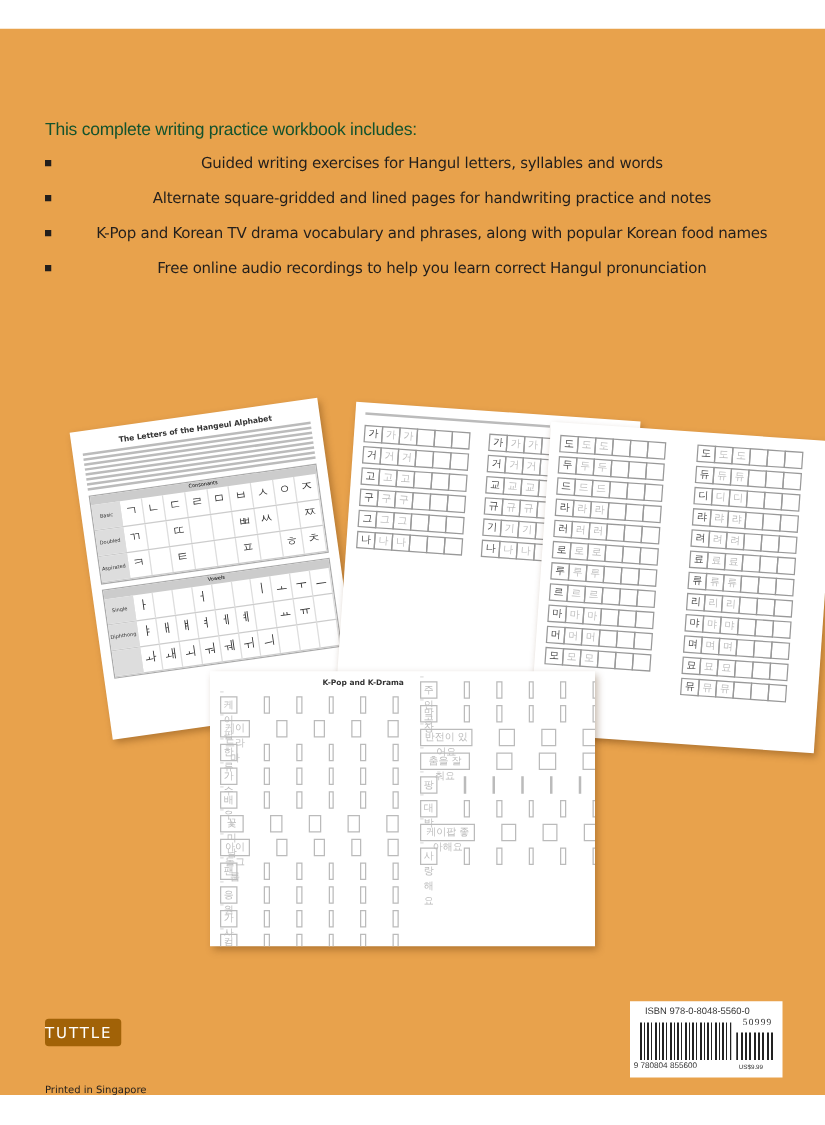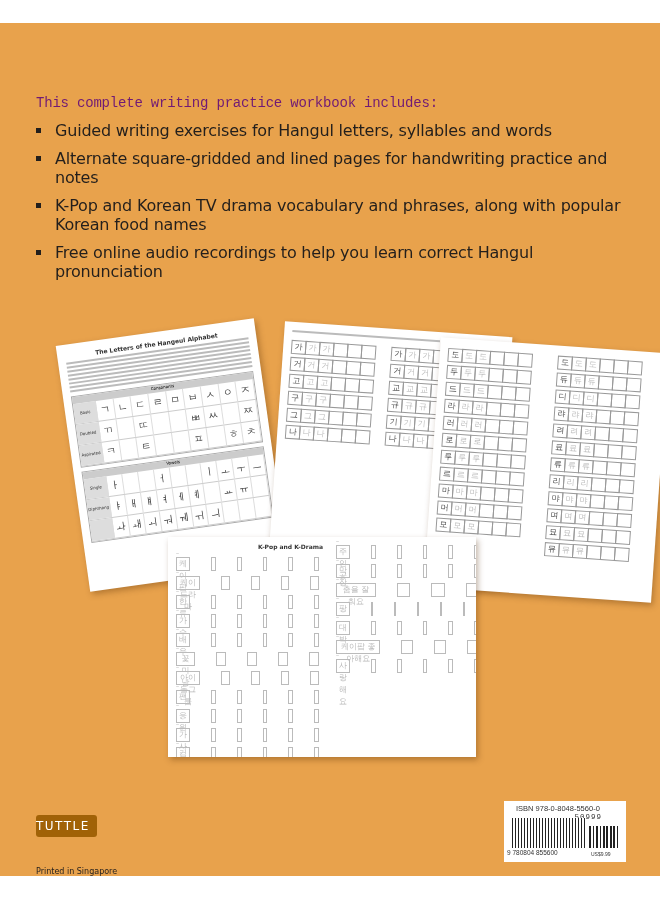--- a/index.html
+++ b/index.html
@@ -1,20 +1,20 @@
 <!DOCTYPE html>
 <html><head>
 <meta charset="utf-8">
 <style>
   html,body{margin:0;padding:0;}
   body{width:660px;height:900px;background:#ffffff;position:relative;overflow:hidden;font-family:"DejaVu Sans",sans-serif;}
   .cover{position:absolute;left:0;top:23px;width:660px;height:853px;background:#e8a24c;}
-  .intro{position:absolute;left:36px;top:72px;font-size:14px;color:#701a75;font-family:Liberation Mono, monospace;letter-spacing:-0.2px;}
+  .intro{position:absolute;left:36px;top:72px;font-size:14px;color:#14532d;font-family:Liberation Sans, sans-serif;letter-spacing:-0.2px;}
   .features{position:absolute;left:36px;top:98px;width:600px;margin:0;padding:0;list-style:none;}
-  .features li{position:relative;padding-left:19px;font-size:16px;line-height:19px;color:#231f1c;margin-bottom:9px;letter-spacing:-0.2px;}
+  .features li{position:relative;padding-left:19px;font-size:12px;line-height:19px;color:#231f1c;margin-bottom:9px;letter-spacing:-0.2px;text-align:center;}
   .features li .b{position:absolute;left:0;top:7px;width:5px;height:5px;background:#231f1c;}
   .page{position:absolute;background:#fff;box-shadow:2px 3px 6px rgba(80,40,0,0.35);overflow:hidden;}
   .p1{left:72px;top:308px;width:200px;height:248px;transform:rotate(-8deg);transform-origin:center;}
   .p2{left:276px;top:306px;width:228px;height:250px;transform:rotate(4deg);}
   .p2b{left:432px;top:322px;width:228px;height:250px;transform:rotate(4deg);}
   .p3{left:168px;top:514px;width:308px;height:220px;}
   .pt{font-size:6px;font-weight:bold;text-align:center;margin-top:8px;color:#333;}
   .lines{margin:3px 8px;}
   .lines div{height:2px;background:#bbb;margin-bottom:2px;}
   .grid{margin:4px 8px;border:1px solid #aaa;}
@@ -29,21 +29,21 @@
   .kt{font-size:6px;font-weight:bold;color:#333;position:absolute;left:90px;top:6px;}
   .vrow{margin:0 0 0 8px;}
   .vlab{font-size:3px;height:6px;color:#666;border-bottom:0;}
   .vbox{display:flex;height:13px;gap:22px;}
   .vbox span{width:15px;height:12px;border:1px solid #bbb;margin-right:-1px;font-size:8px;color:#bbb;text-align:center;line-height:12px;}
   .tuttle{position:absolute;left:36px;top:792px;width:61px;height:22px;background:#a16207;border-radius:3px;color:#fff;font-size:12px;letter-spacing:1.5px;text-align:left;line-height:22px;font-family:"DejaVu Sans",sans-serif;}
   .url{position:absolute;left:36px;top:822px;font-size:13px;color:#231f1c;}
   .printed{position:absolute;left:36px;top:844px;font-size:8px;color:#231f1c;}
   .barcode{position:absolute;left:504px;top:778px;width:122px;height:61px;background:#fff;}
   .isbn{position:absolute;left:12px;top:3px;font-size:7.5px;color:#333;font-family:"Liberation Sans",sans-serif;}
-  .price5{position:absolute;right:24px;top:12px;font-size:7.5px;color:#333;letter-spacing:1px;font-family:Liberation Mono, monospace;}
+  .price5{position:absolute;right:8px;top:12px;font-size:7.5px;color:#333;letter-spacing:1px;font-family:Liberation Serif, serif;}
   .bars1{position:absolute;left:8px;top:17px;width:73px;height:30px;background:repeating-linear-gradient(90deg,#222 0 1.5px,#fff 1.5px 3px,#222 3px 4px,#fff 4px 6px);}
   .bars2{position:absolute;left:85px;top:25px;width:30px;height:22px;background:repeating-linear-gradient(90deg,#222 0 1.5px,#fff 1.5px 3.5px);}
   .ean{position:absolute;left:3px;top:48px;font-size:6.5px;color:#333;font-family:"Liberation Sans",sans-serif;}
   .usd{position:absolute;left:87px;top:50px;font-size:5px;color:#333;font-family:"Liberation Sans",sans-serif;}
 </style>
 </head>
 <body>
 
 <div class="cover">
   <div class="intro">This complete writing practice workbook includes:</div>
@@ -587,20 +587,29 @@
             <span></span>
             <span></span>
             <span></span>
             <span></span>
             <span></span>
           </div>
         </div>
       <div class="vrow">
           <div class="vlab">—</div>
           <div class="vbox">
+            <span style="width:auto;padding:0 2px">반전이 있어요</span>
+            <span></span>
+            <span></span>
+            <span></span>
+          </div>
+        </div>
+      <div class="vrow">
+          <div class="vlab">—</div>
+          <div class="vbox">
             <span style="width:auto;padding:0 2px">춤을 잘 춰요</span>
             <span></span>
             <span></span>
             <span></span>
           </div>
         </div>
       <div class="vrow">
           <div class="vlab">—</div>
           <div class="vbox">
             <span style="width:auto;padding:0 2px">팡</span>

